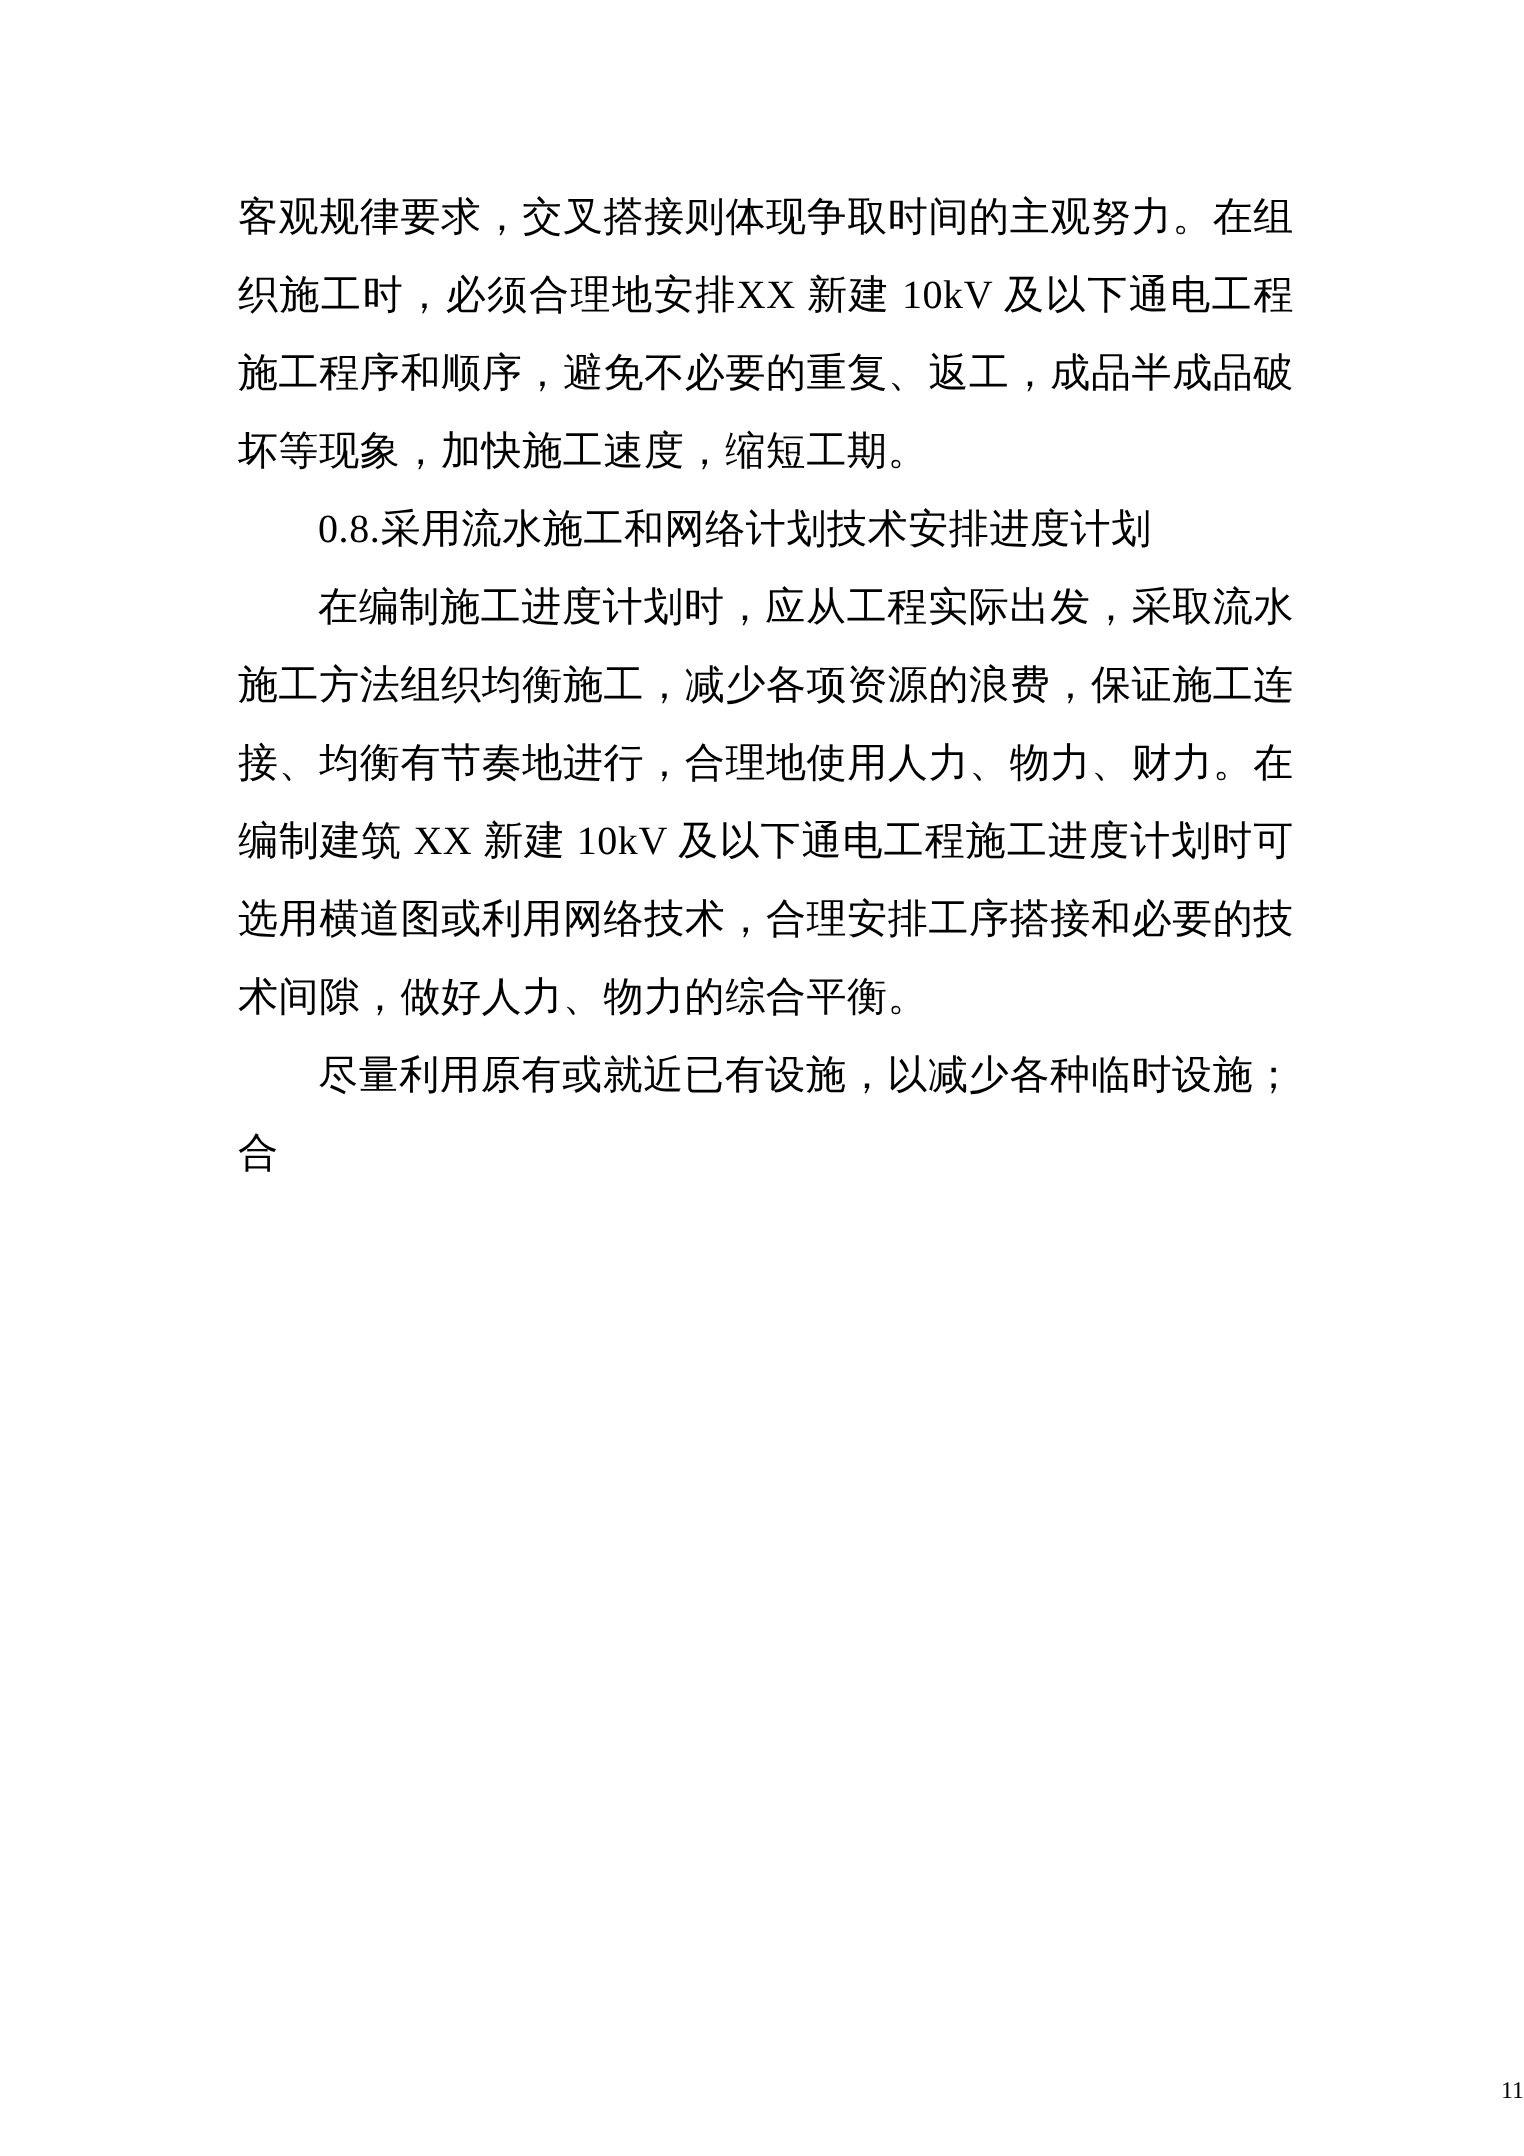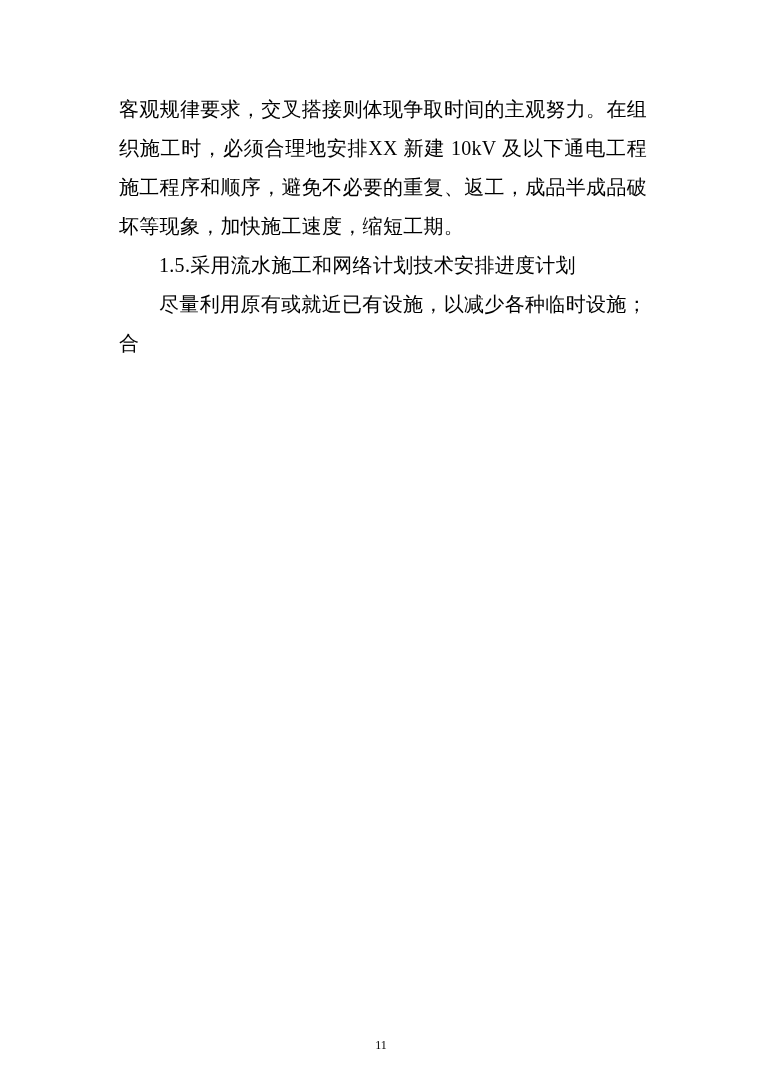--- a/index.html
+++ b/index.html
@@ -31,29 +31,30 @@
       padding: 0;
     }
     .text-block p.indent {
       text-indent: 2em;
     }
     .page-number {
       position: absolute;
       left: 0;
       right: 0;
       bottom: 26px;
-      text-align: center;
+      text-align: right;
       font-size: 12px;
       line-height: 14px;
       color: #000000;
     }
   </style>
 </head>
 <body>
 
 <div class="page">
   <div class="text-block">
     <p>客观规律要求，交叉搭接则体现争取时间的主观努力。在组织施工时，必须合理地安排XX 新建 10kV 及以下通电工程施工程序和顺序，避免不必要的重复、返工，成品半成品破坏等现象，加快施工速度，缩短工期。</p>
-    <p class="indent">1.5.采用流水施工和网络计划技术安排进度计划</p>
+    <p class="indent">0.8.采用流水施工和网络计划技术安排进度计划</p>
+    <p class="indent">在编制施工进度计划时，应从工程实际出发，采取流水施工方法组织均衡施工，减少各项资源的浪费，保证施工连接、均衡有节奏地进行，合理地使用人力、物力、财力。在编制建筑 XX 新建 10kV 及以下通电工程施工进度计划时可选用横道图或利用网络技术，合理安排工序搭接和必要的技术间隙，做好人力、物力的综合平衡。</p>
     <p class="indent">尽量利用原有或就近已有设施，以减少各种临时设施；合</p>
   </div>
   <div class="page-number">11</div>
 </div>
 
 </body></html>

